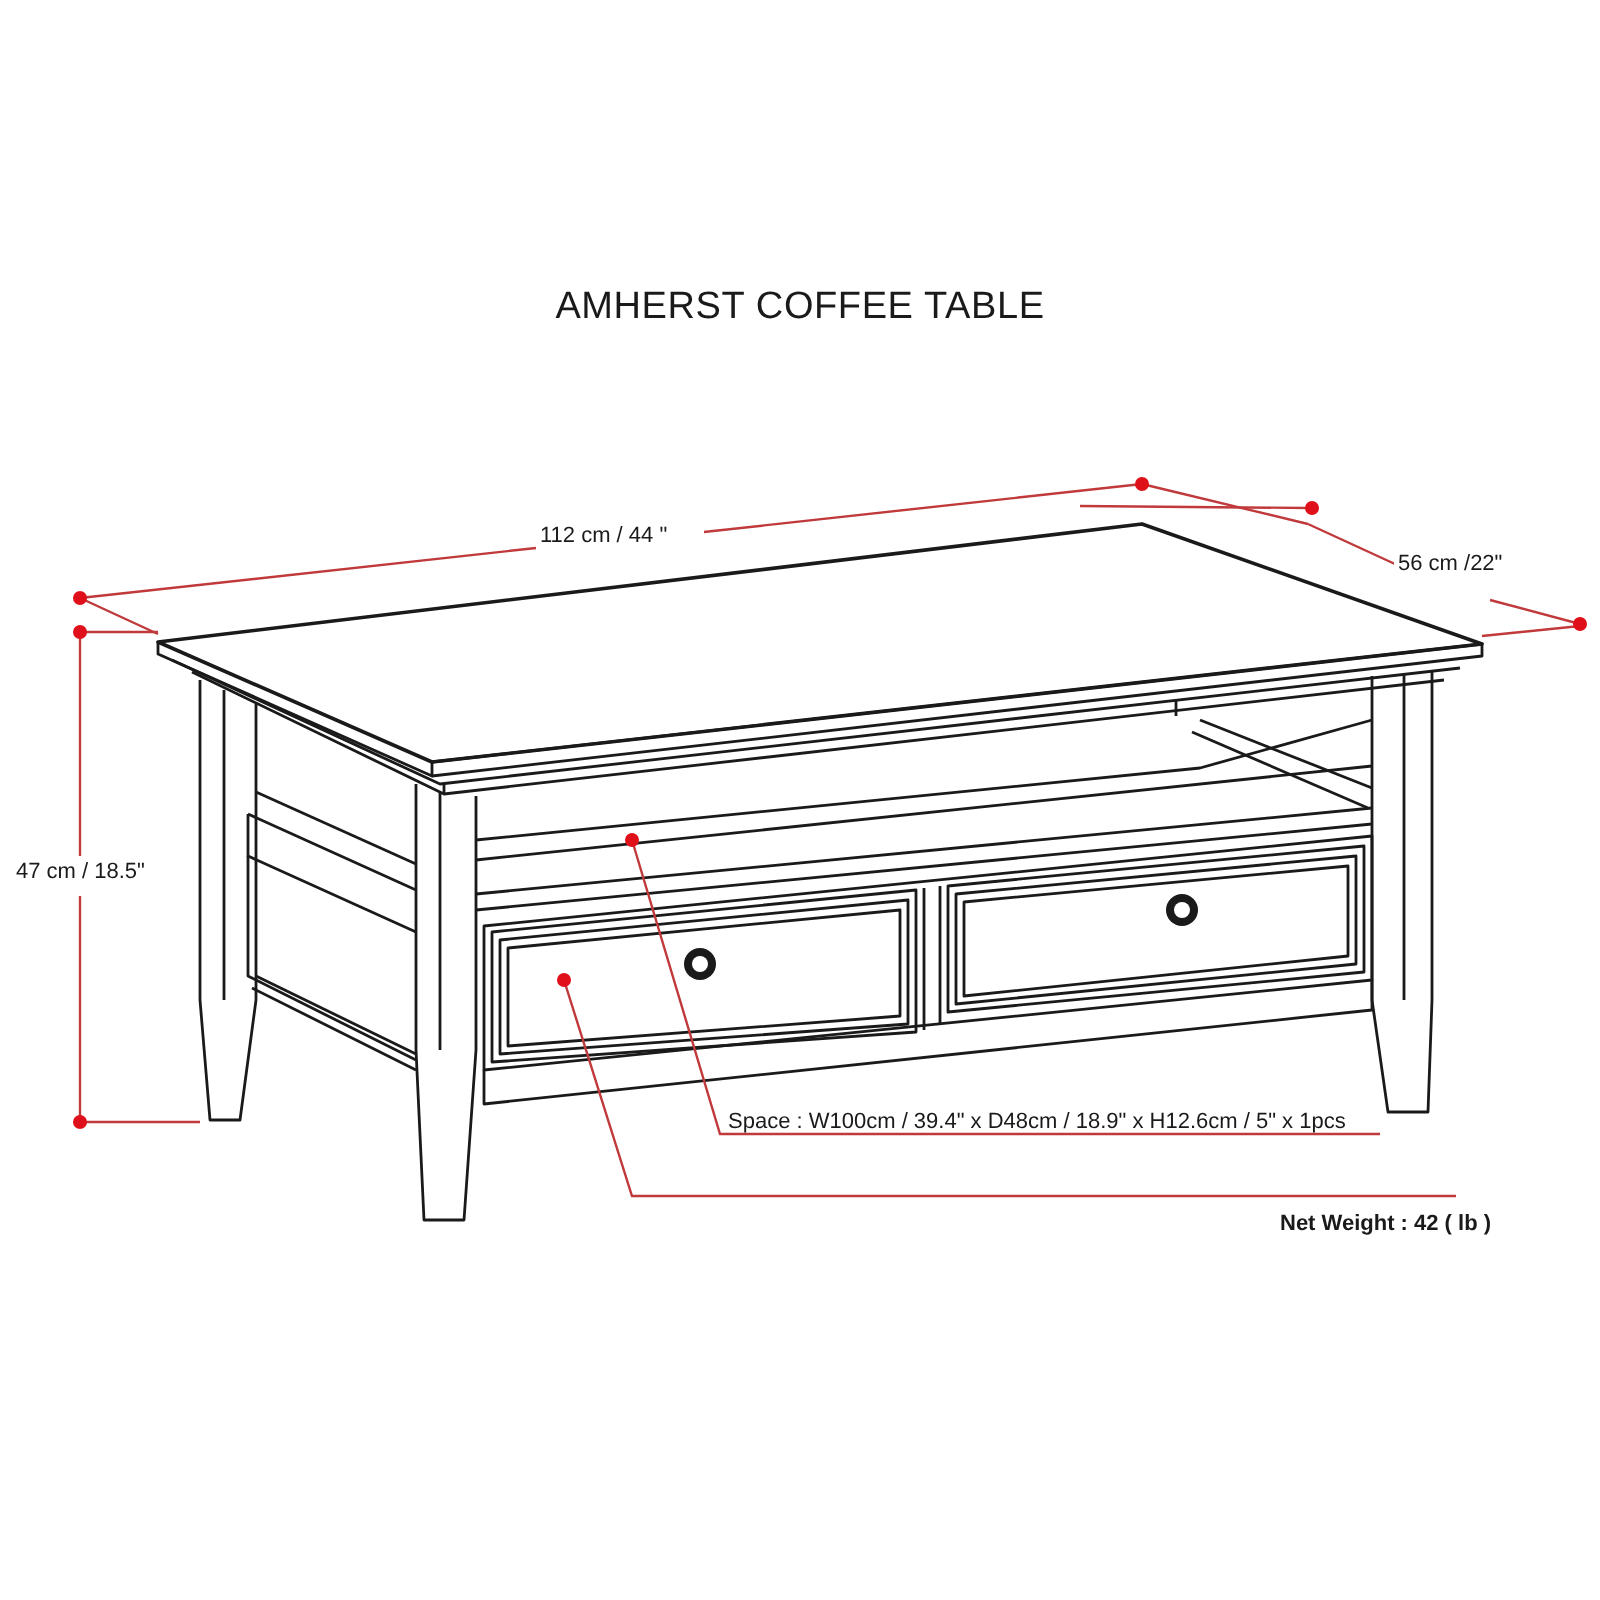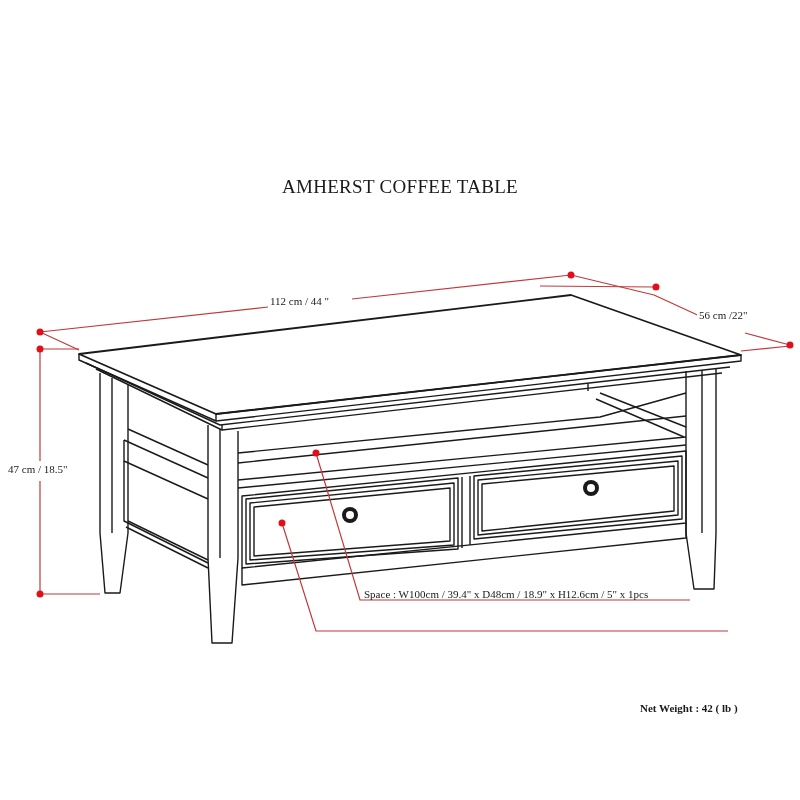--- a/index.html
+++ b/index.html
@@ -2,23 +2,22 @@
 <html><head>
 <meta charset="utf-8">
 <style>
   html, body { margin: 0; padding: 0; background: #ffffff; }
   #canvas {
     position: relative;
     width: 800px;
     height: 704px;
     background: #ffffff;
     overflow: hidden;
-    font-family: Liberation Serif, serif;
+    font-family: Liberation Sans, sans-serif;
     color: #1a1a1a;
-    margin-top: 33px;
   }
   #drawing { position: absolute; left: 0; top: 0; width: 800px; height: 800px; }
   .title {
     position: absolute;
     left: 0; width: 800px;
     top: 143px;
     text-align: center;
     font-size: 19px;
     letter-spacing: 0.3px;
     color: #1a1a1a;
@@ -29,21 +28,21 @@
     white-space: nowrap;
     background: #ffffff;
     padding: 0 2px;
     color: #1a1a1a;
   }
   .lbl-width { left: 268px; top: 262px; }
   .lbl-depth { left: 697px; top: 276px; }
   .lbl-height { left: 6px; top: 430px; }
   .lbl-space { left: 362px; top: 555px; background: transparent; }
   .lbl-drawer { left: 318px; top: 586px; background: transparent; }
-  .lbl-weight { left: 638px; top: 669px; font-weight: bold; font-size: 11px; background: transparent; }
+  .lbl-weight { left: 638px; top: 606px; font-weight: bold; font-size: 11px; background: transparent; }
 </style>
 </head>
 <body>
 
 <div id="canvas">
 
   <svg id="drawing" viewBox="0 0 800 800">
     <g fill="none" stroke="#1a1a1a" stroke-width="1.4" stroke-linejoin="round">
 
       <path d="M79,321 L571,262 L741,322 L216,381 Z" fill="#ffffff" stroke-width="1.8"></path>

